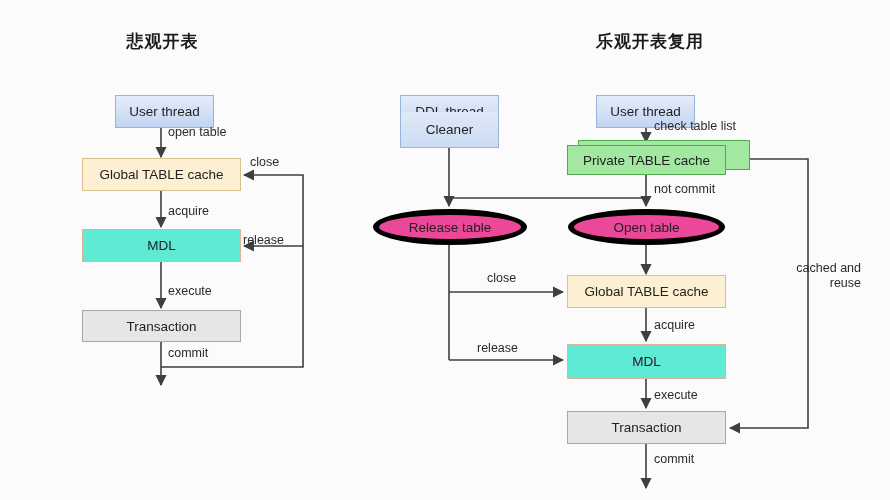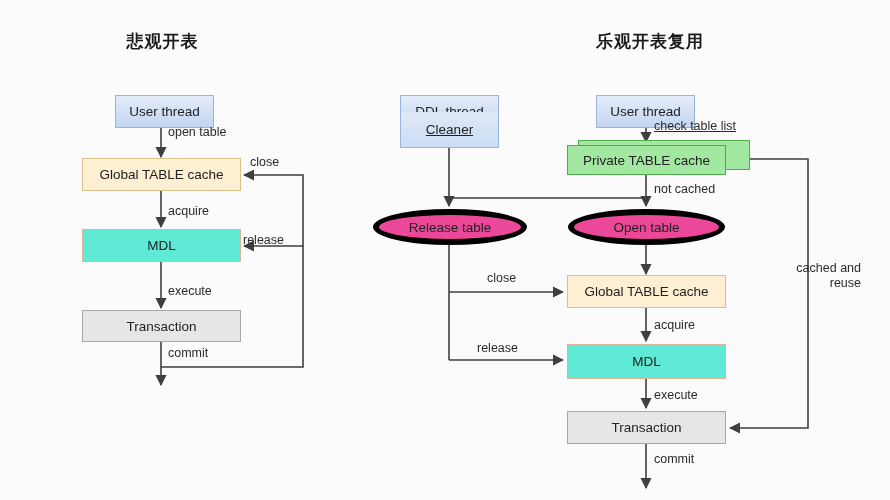--- a/index.html
+++ b/index.html
@@ -147,38 +147,38 @@
   <div class="node grey" style="left:82px; top:310px; width:159px; height:32px;">Transaction</div>
 
   <div class="edge-label" style="left:168px; top:125px;">open table</div>
   <div class="edge-label" style="left:168px; top:204px;">acquire</div>
   <div class="edge-label" style="left:168px; top:284px;">execute</div>
   <div class="edge-label" style="left:168px; top:346px;">commit</div>
   <div class="edge-label" style="left:250px; top:155px;">close</div>
   <div class="edge-label" style="left:243px; top:233px;">release</div>
 
   <div class="node blue" style="left:400px; top:79px; width:99px; height:33px;">DDL thread</div>
-  <div class="node blue2" style="left:400px; top:112px; width:99px; height:36px;text-decoration:underline;">Cleaner</div>
+  <div class="node blue2" style="left:400px; top:112px; width:99px; height:36px;">Cleaner</div>
 
   <div class="node blue" style="left:596px; top:79px; width:99px; height:33px;">User thread</div>
 
   <div class="node green-back" style="left:578px; top:140px; width:172px; height:30px;"></div>
   <div class="node green" style="left:567px; top:145px; width:159px; height:30px;">Private TABLE cache</div>
 
   <div class="node ellipse" style="left:373px; top:209px; width:154px; height:36px;">Release table</div>
   <div class="node ellipse" style="left:568px; top:209px; width:157px; height:36px;">Open table</div>
 
   <div class="node yellow" style="left:567px; top:275px; width:159px; height:33px;">Global TABLE cache</div>
 
   <div class="node peach" style="left:567px; top:344px; width:159px; height:35px;">MDL</div>
 
   <div class="node grey" style="left:567px; top:411px; width:159px; height:33px;">Transaction</div>
 
-  <div class="edge-label" style="left:654px; top:119px;text-decoration:underline;">check table list</div>
-  <div class="edge-label" style="left:654px; top:182px;">not cached</div>
+  <div class="edge-label" style="left:654px; top:119px;">check table list</div>
+  <div class="edge-label" style="left:654px; top:182px;">not commit</div>
   <div class="edge-label" style="left:487px; top:271px;">close</div>
   <div class="edge-label" style="left:477px; top:341px;">release</div>
   <div class="edge-label" style="left:654px; top:318px;">acquire</div>
   <div class="edge-label" style="left:654px; top:388px;">execute</div>
   <div class="edge-label" style="left:654px; top:452px;">commit</div>
 
   <div class="edge-label center" style="left:755px; top:261px; width:106px;">
     <span>cached and</span><br>
     <span>reuse</span>
   </div>

